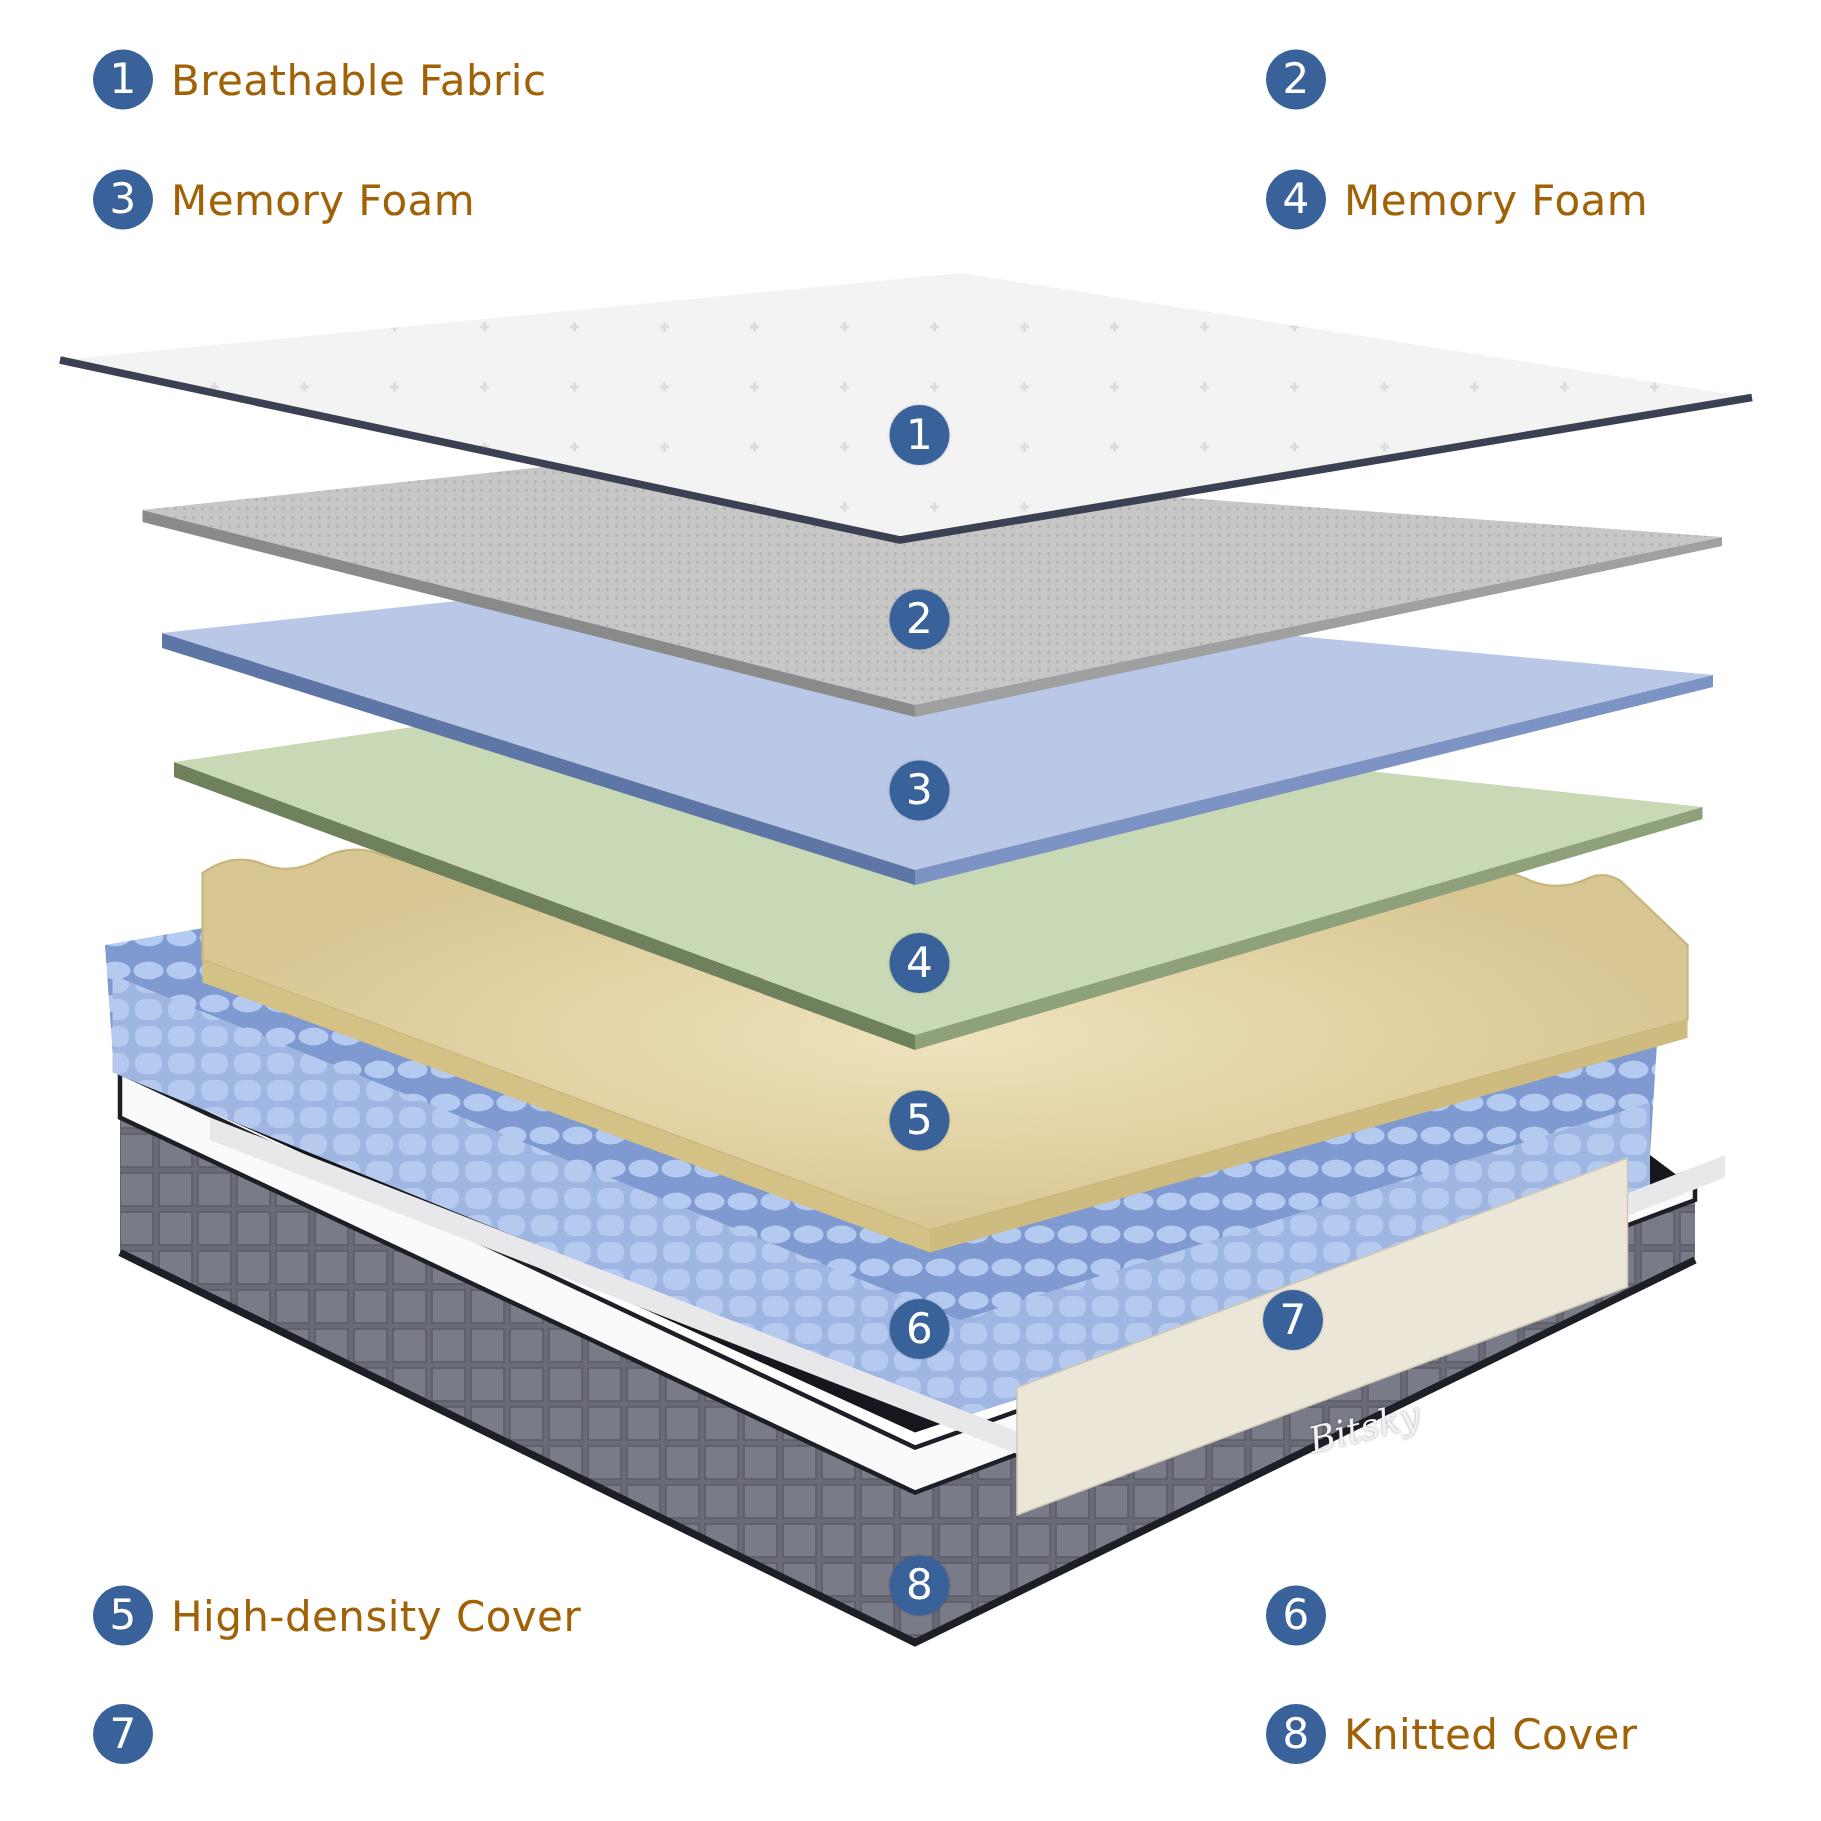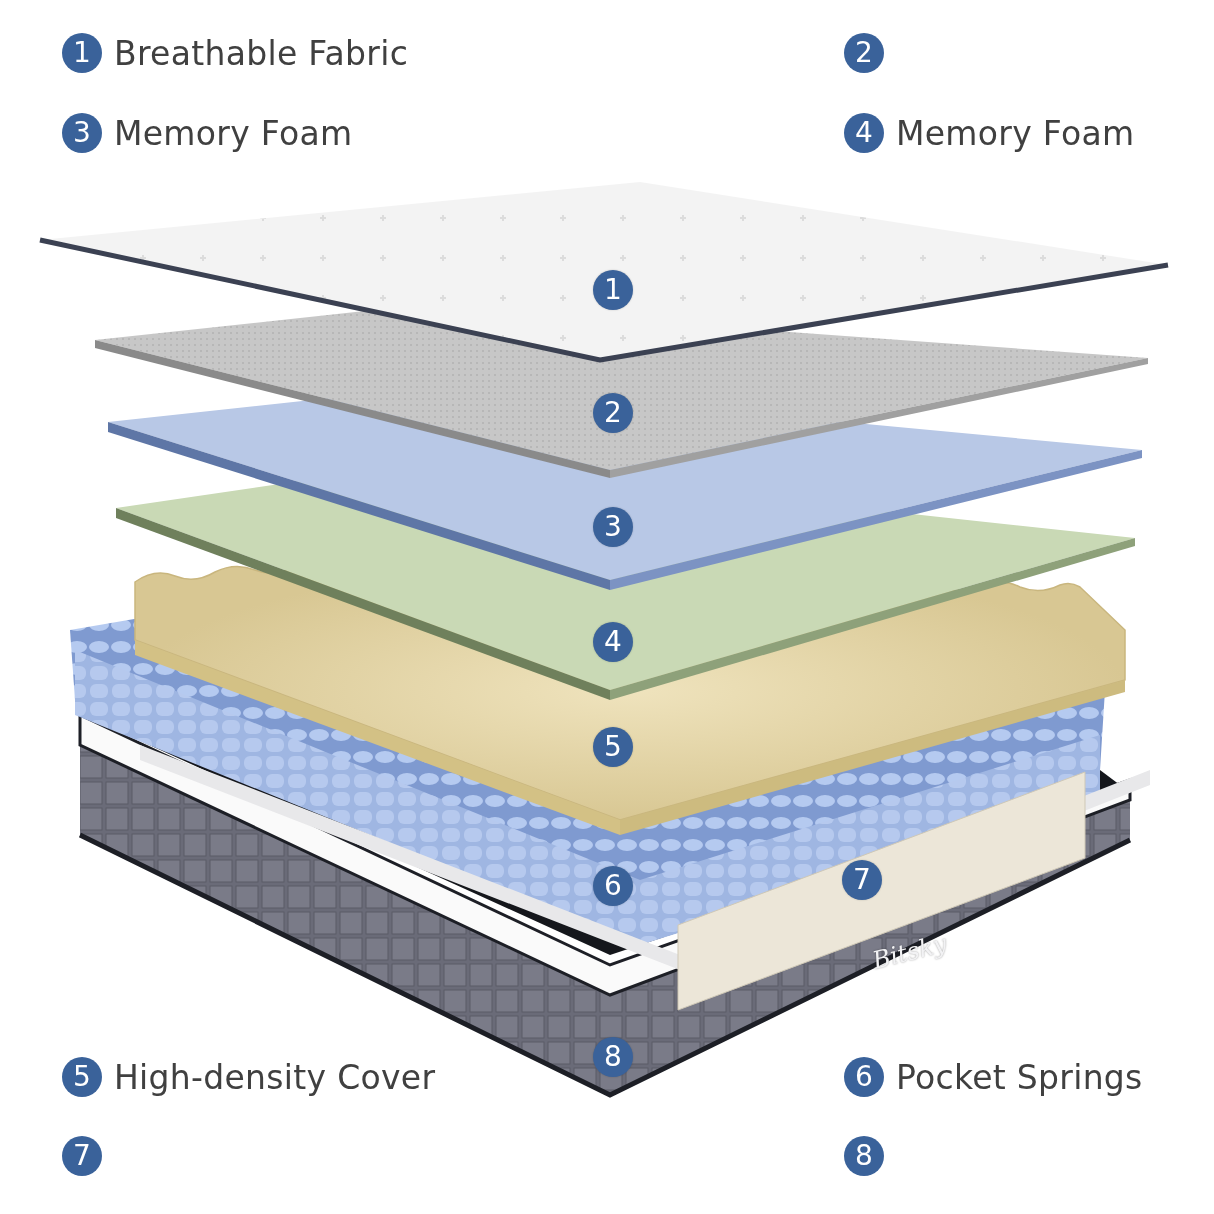--- a/index.html
+++ b/index.html
@@ -28,22 +28,22 @@
       background: #3a629a;
       color: #ffffff;
       display: flex;
       align-items: center;
       justify-content: center;
       font-size: 28px;
       line-height: 1;
       flex: 0 0 auto;
     }
     .legend-text {
-      font-size: 33px;
-      color: #404040;
+      font-size: 28px;
+      color: #a16207;
       letter-spacing: 0.3px;
     }
     .diagram {
       position: absolute;
       left: 0;
       top: 0;
       width: 1214px;
       height: 1214px;
     }
     .marker {
@@ -184,20 +184,20 @@
   <span class="badge">4</span>
   <span class="legend-text">Memory Foam</span>
 </div>
 
 <div class="legend" style="left:62px; top:1057px;">
   <span class="badge">5</span>
   <span class="legend-text">High-density Cover</span>
 </div>
 <div class="legend" style="left:844px; top:1057px;">
   <span class="badge">6</span>
-  <span class="legend-text">Pocket Springs</span>
 </div>
 <div class="legend" style="left:62px; top:1136px;">
   <span class="badge">7</span>
 </div>
 <div class="legend" style="left:844px; top:1136px;">
   <span class="badge">8</span>
+  <span class="legend-text">Knitted Cover</span>
 </div>
 
 </body></html>

